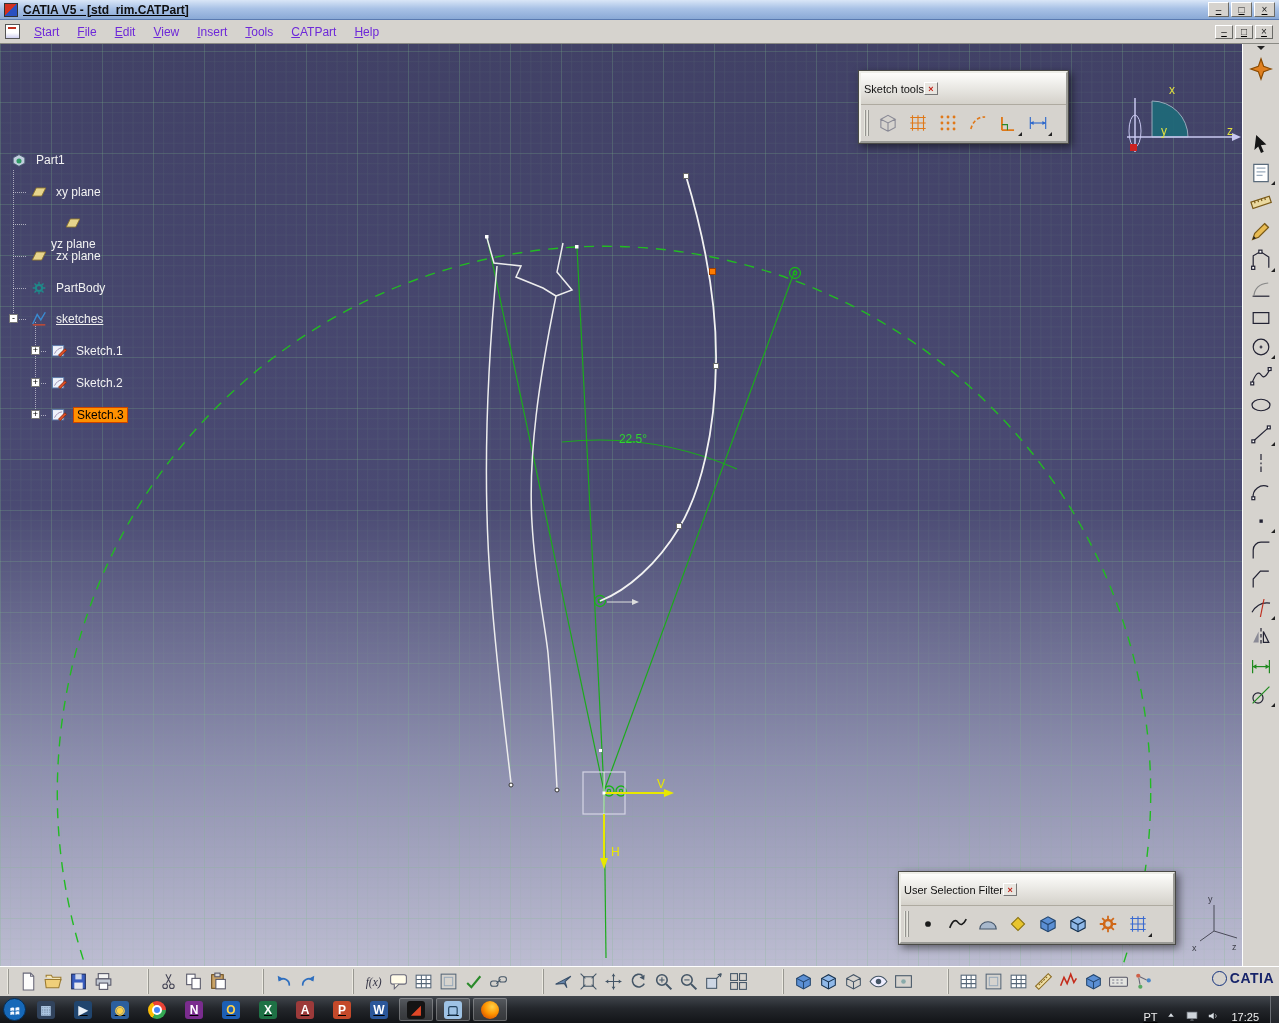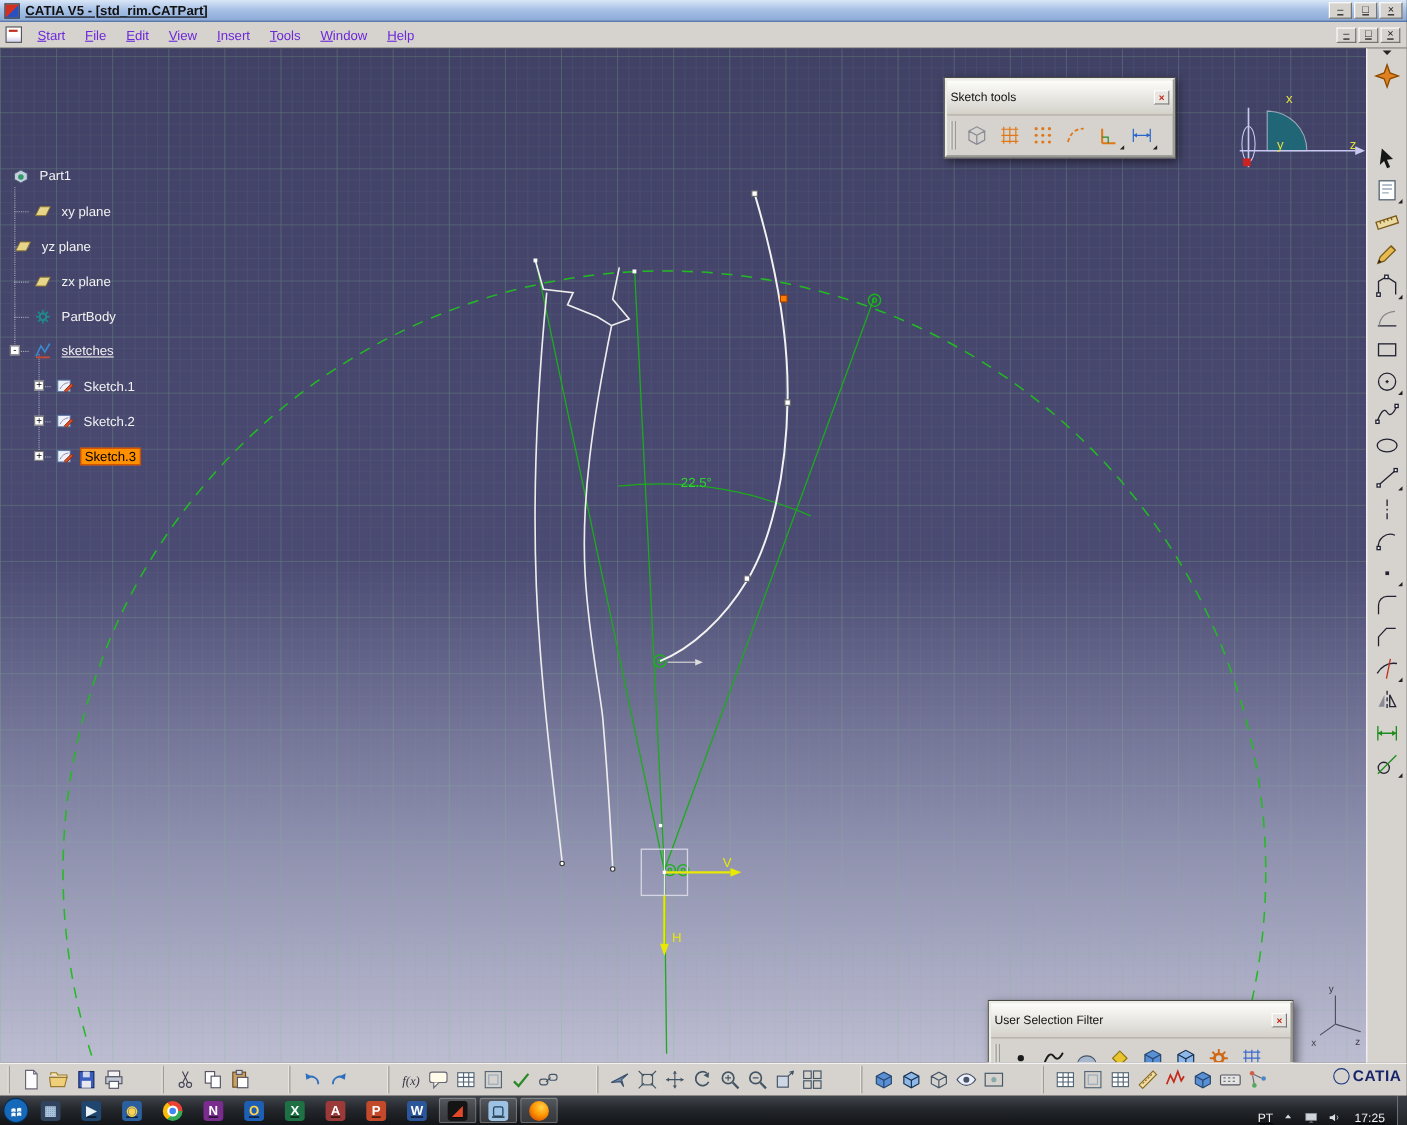--- a/index.html
+++ b/index.html
@@ -59,33 +59,33 @@
   .tlineh { position:absolute; border-top:1px dotted rgba(255,255,255,.55); height:0; }
   .texp { position:absolute; width:9px; height:9px; background:#fff; border:1px solid #777;
     color:#000; font-size:9px; line-height:7px; text-align:center; z-index:3; }
 
   
   .panel { position:absolute; background:#d6d3ce; border:1px solid #4a4a46;
     box-shadow:3px 3px 8px rgba(0,0,0,.5); }
   .panel-inner { border:2px outset #eeeee8; }
   .ptitle { height:32px; background:linear-gradient(180deg,#fdfdfb,#d4d1ca);
     border-bottom:1px solid #aeaaa0; display:flex; align-items:center;
-    justify-content:space-between; padding:0 3px; font-size:11px; color:#111; }
+    justify-content:flex-start; padding:0 3px; font-size:11px; color:#111; }
   .pclose { width:14px; height:13px; background:#e8e6e0; border:1px solid;
     border-color:#fff #777 #777 #fff; color:#c22016; font-size:9px; font-weight:bold;
     line-height:10px; text-align:center; padding:0; font-family:inherit; }
   .pbody { display:flex; align-items:center; padding:4px 3px; gap:2px; }
   .ridge { width:5px; height:26px; border-left:2px ridge #e8e8e0; border-right:2px ridge #e8e8e0; margin-right:3px; }
   .pt-icon { width:28px; height:28px; position:relative; display:flex; align-items:center; justify-content:center; }
   .pt-icon svg { width:22px; height:22px; }
   .dropcorner::after { content:""; position:absolute; right:0; bottom:1px;
     border-left:4px solid transparent; border-bottom:4px solid #222; }
 
   #sketch-tools { left:858px; top:26px; width:211px; }
-  #usf { left:898px; top:865px; width:278px; }
+  #usf { left:898px; top:827px; width:278px; }
 
   
   .right-toolbar { width:37px; flex:0 0 37px; background:#d6d3ce; border-left:1px solid #fff;
     display:flex; flex-direction:column; align-items:center; position:relative; }
   .rt-ovf { margin-top:2px; width:0; height:0; border:4px solid transparent; border-top-color:#222; }
   .rt-icon { width:28px; height:29px; flex:0 0 29px; display:flex; align-items:center; justify-content:center; position:relative; }
   .rt-icon svg { width:24px; height:24px; }
   .rt-gap { height:46px; flex:0 0 46px; }
   .rt-icon.fly::after { content:""; position:absolute; right:0; bottom:2px;
     border-left:4px solid transparent; border-bottom:4px solid #222; }
@@ -138,21 +138,21 @@
     <span class="title">CATIA V5 - [std_rim.CATPart]</span>
     <span class="winbtns">
       <button class="wbtn">–</button>
       <button class="wbtn">□</button>
       <button class="wbtn">×</button>
     </span>
   </div>
 
   <div class="menubar">
     <span class="docicon"></span>
-    <span id="menu-items"><span class="menu-item">Start</span><span class="menu-item">File</span><span class="menu-item">Edit</span><span class="menu-item">View</span><span class="menu-item">Insert</span><span class="menu-item">Tools</span><span class="menu-item">Window</span><span class="menu-item">Help</span></span>
+    <span id="menu-items"><span class="menu-item">Start</span><span class="menu-item">File</span><span class="menu-item">Edit</span><span class="menu-item">View</span><span class="menu-item">Insert</span><span class="menu-item">Tools</span><span class="menu-item">CATPart</span><span class="menu-item">Help</span></span>
     <span class="mdi">
       <button class="wbtn">–</button>
       <button class="wbtn">□</button>
       <button class="wbtn">×</button>
     </span>
   </div>
 
   <div class="middle">
 
     <div class="viewport">
@@ -275,21 +275,21 @@
             <span class="tlabel">Part1</span>
           </div>
           <div class="tnode" style="top: 32px; left: 26px;">
             <span class="ticon">
               <svg viewBox="0 0 20 20" xmlns="http://www.w3.org/2000/svg">
                 <path d="M2.5 14.5l4.5-9h10.5l-4.5 9z" fill="#e7d58c" stroke="#8a7430"></path>
               </svg>
             </span>
             <span class="tlabel">xy plane</span>
           </div>
-          <div class="tnode" style="top: 64px; left: 8px;">
+          <div class="tnode" style="top: 64px; left: 44px; flex-direction: column;">
             <span class="ticon">
               <svg viewBox="0 0 20 20" xmlns="http://www.w3.org/2000/svg">
                 <path d="M2.5 14.5l4.5-9h10.5l-4.5 9z" fill="#e7d58c" stroke="#8a7430"></path>
               </svg>
             </span>
             <span class="tlabel">yz plane</span>
           </div>
           <div class="tnode" style="top: 96px; left: 26px;">
             <span class="ticon">
               <svg viewBox="0 0 20 20" xmlns="http://www.w3.org/2000/svg">

